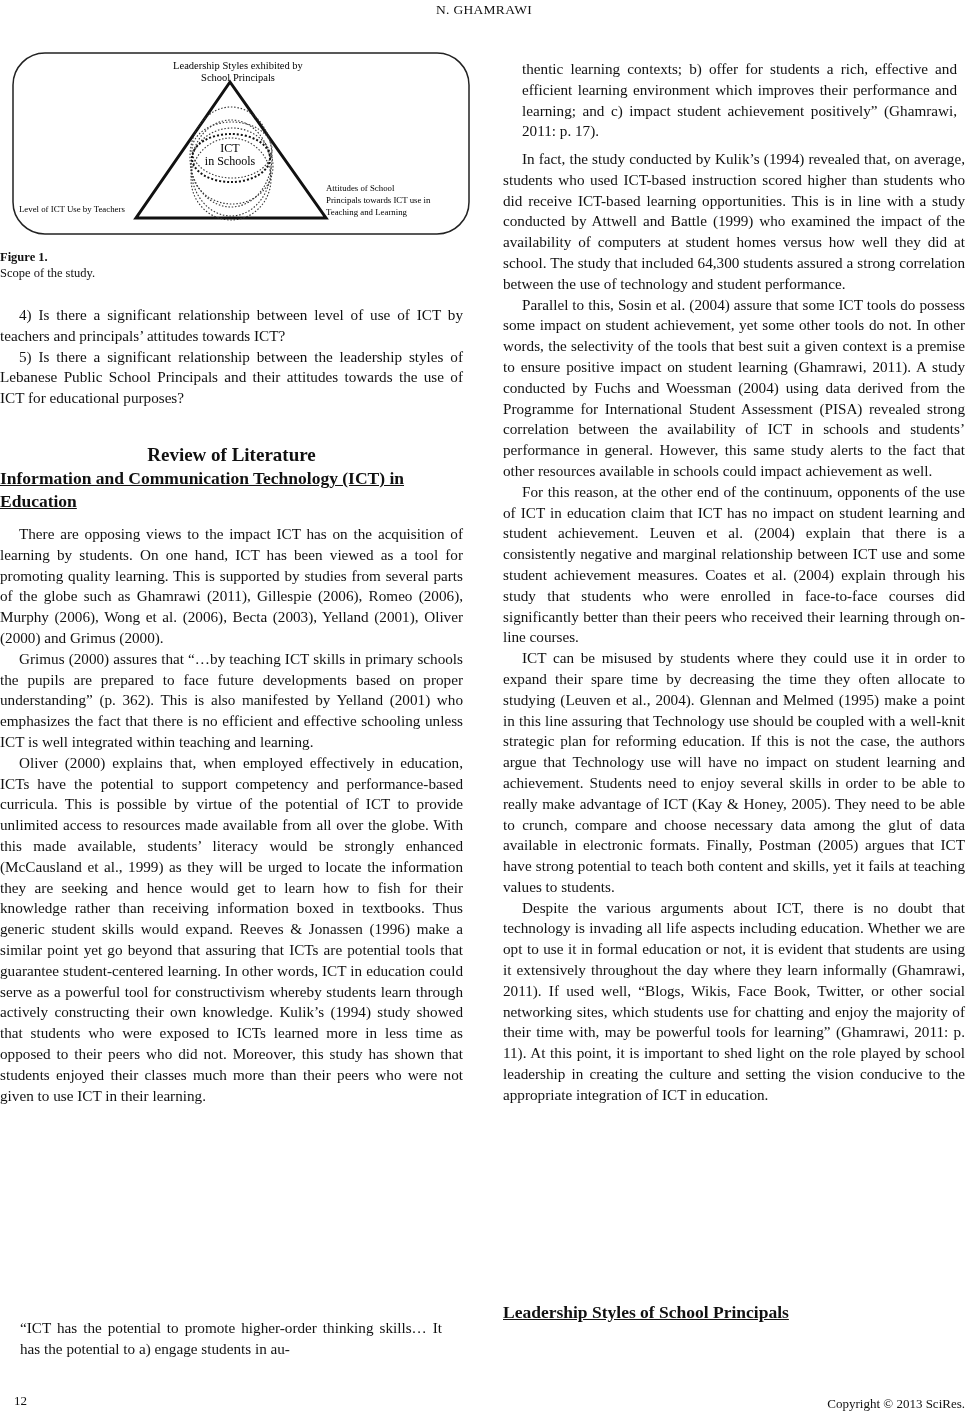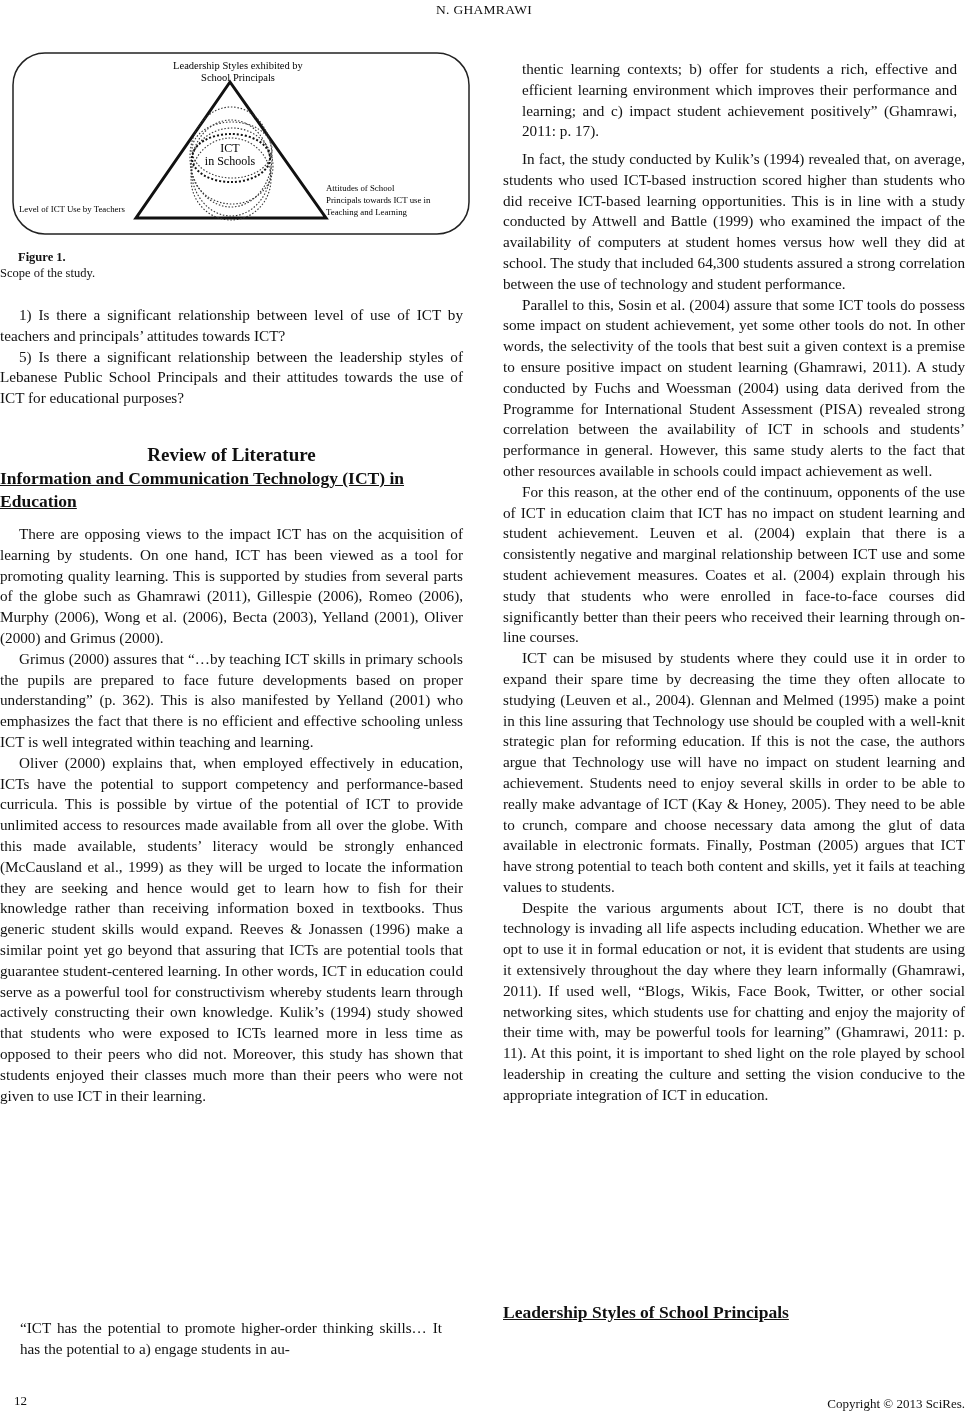--- a/index.html
+++ b/index.html
@@ -12,21 +12,21 @@
     font-size: 13.5px; letter-spacing: 0.3px;
   }
   .col { position: absolute; top: 0; }
   .col-left { left: 0; width: 463px; }
   .col-right { left: 503px; width: 462px; }
   p.body {
     margin: 0; font-size: 15.2px; line-height: 20.8px; text-align: justify;
     text-indent: 19px; hyphens: none;
   }
   .figure-wrap { position: absolute; left: 12px; top: 52px; width: 488px; height: 184px; }
-  .fig-caption-label { position: absolute; left: 0; top: 250px; font-size: 12.5px; font-weight: bold; padding-left: 18px; }
+  .fig-caption-label { position: absolute; left: 0; top: 250px; font-size: 12.5px; font-weight: bold; }
   .fig-caption-text { position: absolute; left: 0; top: 266px; font-size: 12.5px; }
   .blk { position: absolute; left: 0; width: 100%; }
   h2.section {
     margin: 12px; font-size: 19px; font-weight: bold; text-align: center;
   }
   h3.sub {
     margin: 0; font-size: 17.5px; font-weight: bold; line-height: 23px; text-decoration: underline;
   }
   .quote {
     position: absolute; font-size: 15.2px; line-height: 20.8px; text-align: justify;
@@ -62,21 +62,21 @@
       <text x="314" y="139" font-size="8.8">Attitudes of School</text>
       <text x="314" y="151" font-size="8.8">Principals towards ICT use in</text>
       <text x="314" y="163" font-size="8.8">Teaching and Learning</text>
     </svg>
   </div>
 
   <div class="fig-caption-label">Figure 1.</div>
   <div class="fig-caption-text">Scope of the study.</div>
 
   <div class="blk" style="top:305px;">
-    <p class="body">1) Is there a significant relationship between level of use of ICT by teachers and principals’ attitudes towards ICT?</p>
+    <p class="body">4) Is there a significant relationship between level of use of ICT by teachers and principals’ attitudes towards ICT?</p>
     <p class="body">5) Is there a significant relationship between the leadership styles of Lebanese Public School Principals and their attitudes towards the use of ICT for educational purposes?</p>
   </div>
 
   <div class="blk" style="top:432px;">
     <h2 class="section">Review of Literature</h2>
   </div>
 
   <div class="blk" style="top:467px; width:445px;">
     <h3 class="sub">Information and Communication Technology (ICT) in Education</h3>
   </div>

